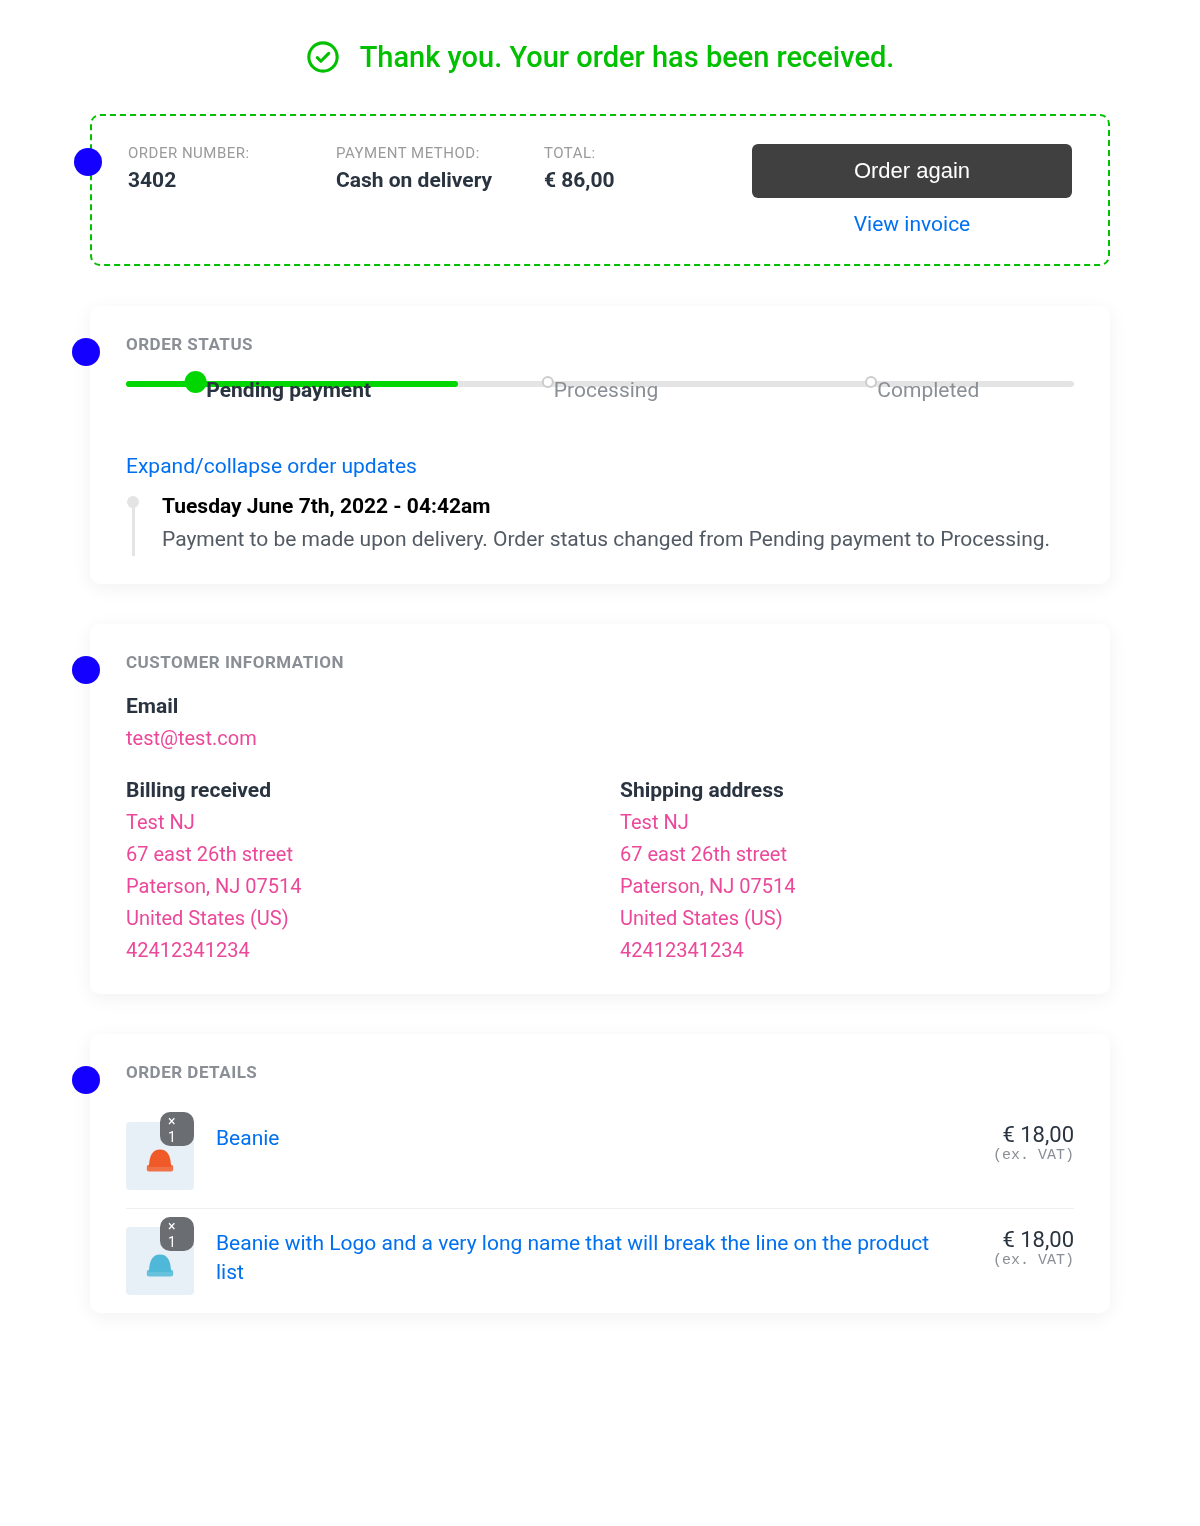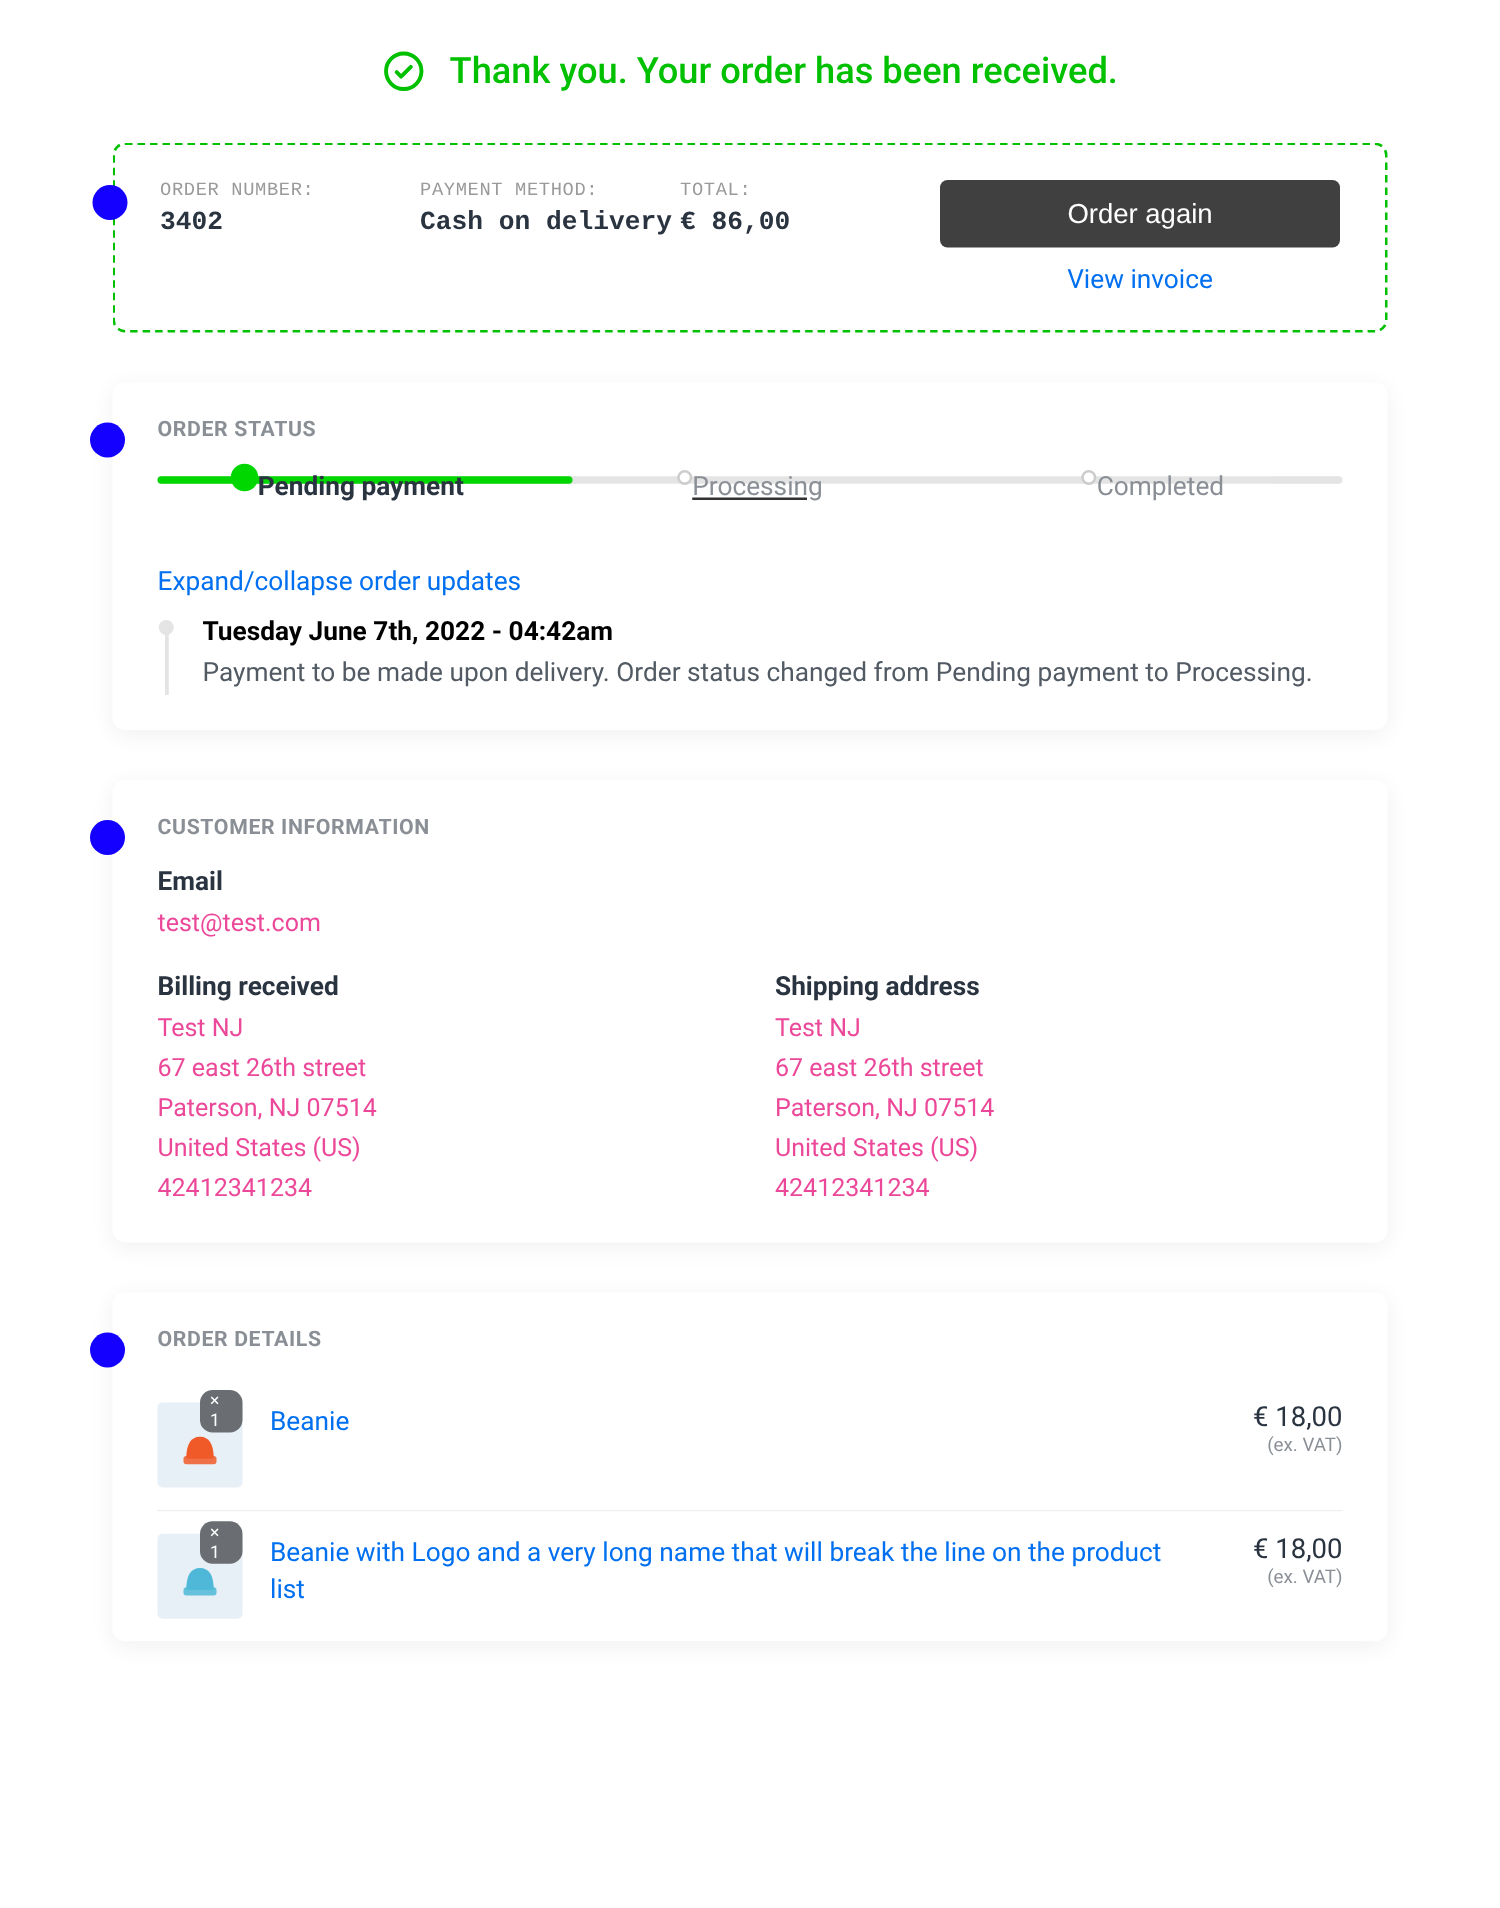--- a/index.html
+++ b/index.html
@@ -42,21 +42,21 @@
     height: 28px;
     border-radius: 50%;
     background: #1300ff;
   }
 
   
   .summary-row {
     display: flex;
     align-items: flex-start;
   }
-  .summary-item { flex: 1; font-family: Liberation Mono, monospace; }
+  .summary-item { flex: 1; }
   .summary-label {
     font-size: 15px;
     letter-spacing: 0.5px;
     color: #9a9a9a;
     text-transform: uppercase;
     margin-bottom: 6px;
   }
   .summary-value {
     font-size: 21px;
     font-weight: 700;
@@ -248,20 +248,21 @@
     text-align: right;
     min-width: 120px;
   }
   .item-price .amount {
     font-size: 22px;
     color: #2a3440;
   }
   .item-price .note {
     font-size: 15px;
     color: #8a8f96;
+    font-family: Liberation Mono, monospace;
   }
 </style>
 </head>
 <body>
 
 <div class="thanks">
   <svg viewBox="0 0 24 24" fill="none" stroke="#00c000" stroke-width="2.2" stroke-linecap="round" stroke-linejoin="round">
     <circle cx="12" cy="12" r="10"></circle>
     <path d="M8 12.5l2.5 2.5L16 9.5"></path>
   </svg>
@@ -294,21 +295,21 @@
 <div class="card">
   <div class="dot"></div>
   <div class="section-title">ORDER STATUS</div>
   <div class="stepper" id="stepper">
     <div class="stepper-line"></div>
     <div class="stepper-progress" id="stepper-progress" style="width: 35%;"></div>
   <div class="stepper-point active" style="left: 16%;">
         <div class="node"></div>
         <div class="stepper-label">Pending payment</div>
       </div>
-      <div class="stepper-point" style="left: 50%; text-decoration: underline;">
+      <div class="stepper-point" style="left: 50%;">
         <div class="node"></div>
         <div class="stepper-label">Processing</div>
       </div>
       <div class="stepper-point" style="left: 84%;">
         <div class="node"></div>
         <div class="stepper-label">Completed</div>
       </div>
     </div>
   <a class="toggle-link">Expand/collapse order updates</a>
   <div class="timeline">

